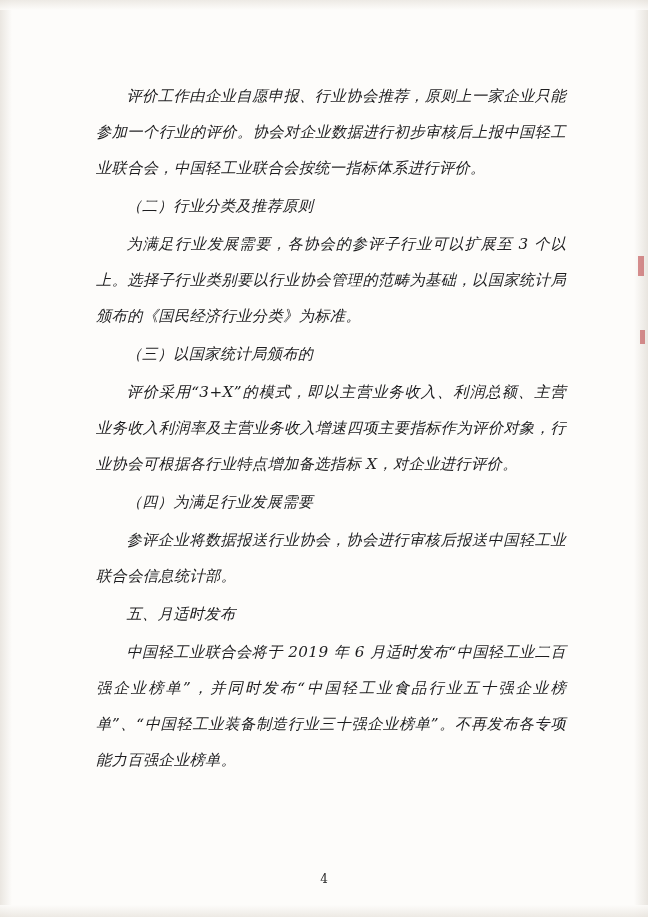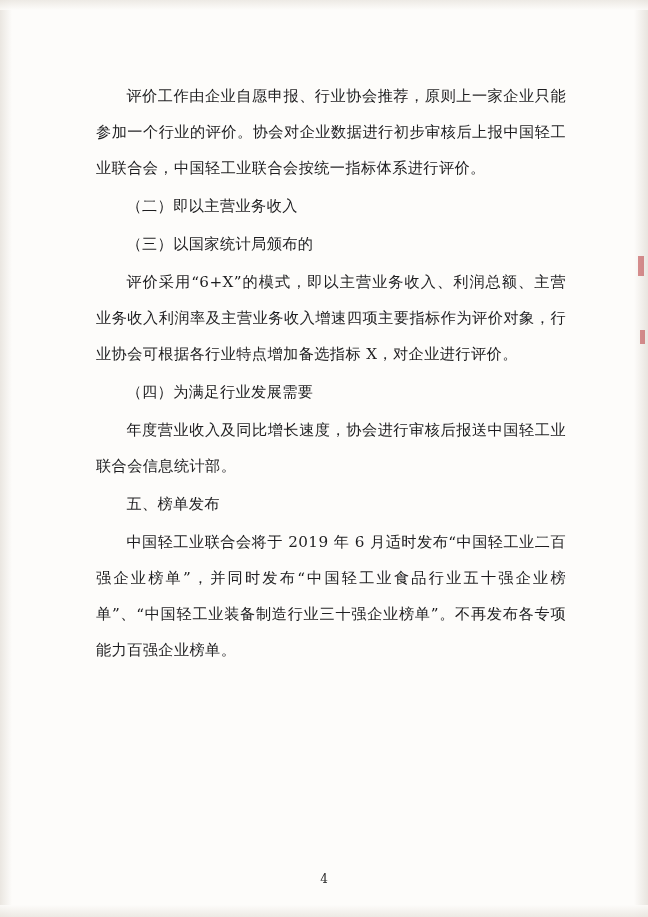--- a/index.html
+++ b/index.html
@@ -72,20 +72,21 @@
   p.para {
     margin: 0 0 2px 0;
     font-size: 15.2px;
     line-height: 36px;
     color: #1d1d1f;
     text-align: justify;
     text-justify: inter-ideograph;
     letter-spacing: 0.4px;
     text-indent: 2em;
     font-family: "DejaVu Serif", serif;
+    font-style: italic;
   }
 
   
   #page-number {
     position: absolute;
     left: 0;
     top: 872px;
     width: 648px;
     text-align: center;
     font-size: 12px;
@@ -100,25 +101,26 @@
 
   <div class="scan-edge-left"></div>
   <div class="scan-edge-right"></div>
   <div class="scan-edge-top"></div>
   <div class="scan-edge-bottom"></div>
   <div class="red-mark m1"></div>
   <div class="red-mark m2"></div>
 
   <div id="content">
     <p class="para">评价工作由企业自愿申报、行业协会推荐，原则上一家企业只能参加一个行业的评价。协会对企业数据进行初步审核后上报中国轻工业联合会，中国轻工业联合会按统一指标体系进行评价。</p>
-    <p class="para">（二）即以主营业务收入</p>
+    <p class="para">（二）行业分类及推荐原则</p>
+    <p class="para">为满足行业发展需要，各协会的参评子行业可以扩展至 3 个以上。选择子行业类别要以行业协会管理的范畴为基础，以国家统计局颁布的《国民经济行业分类》为标准。</p>
     <p class="para">（三）以国家统计局颁布的</p>
-    <p class="para">评价采用“6+X”的模式，即以主营业务收入、利润总额、主营业务收入利润率及主营业务收入增速四项主要指标作为评价对象，行业协会可根据各行业特点增加备选指标 X，对企业进行评价。</p>
+    <p class="para">评价采用“3+X”的模式，即以主营业务收入、利润总额、主营业务收入利润率及主营业务收入增速四项主要指标作为评价对象，行业协会可根据各行业特点增加备选指标 X，对企业进行评价。</p>
     <p class="para">（四）为满足行业发展需要</p>
-    <p class="para">年度营业收入及同比增长速度，协会进行审核后报送中国轻工业联合会信息统计部。</p>
-    <p class="para">五、榜单发布</p>
+    <p class="para">参评企业将数据报送行业协会，协会进行审核后报送中国轻工业联合会信息统计部。</p>
+    <p class="para">五、月适时发布</p>
     <p class="para">中国轻工业联合会将于 2019 年 6 月适时发布“中国轻工业二百强企业榜单”，并同时发布“中国轻工业食品行业五十强企业榜单”、“中国轻工业装备制造行业三十强企业榜单”。不再发布各专项能力百强企业榜单。</p>
 
   </div>
 
   <div id="page-number">4</div>
 
 </div>
 
 </body></html>

